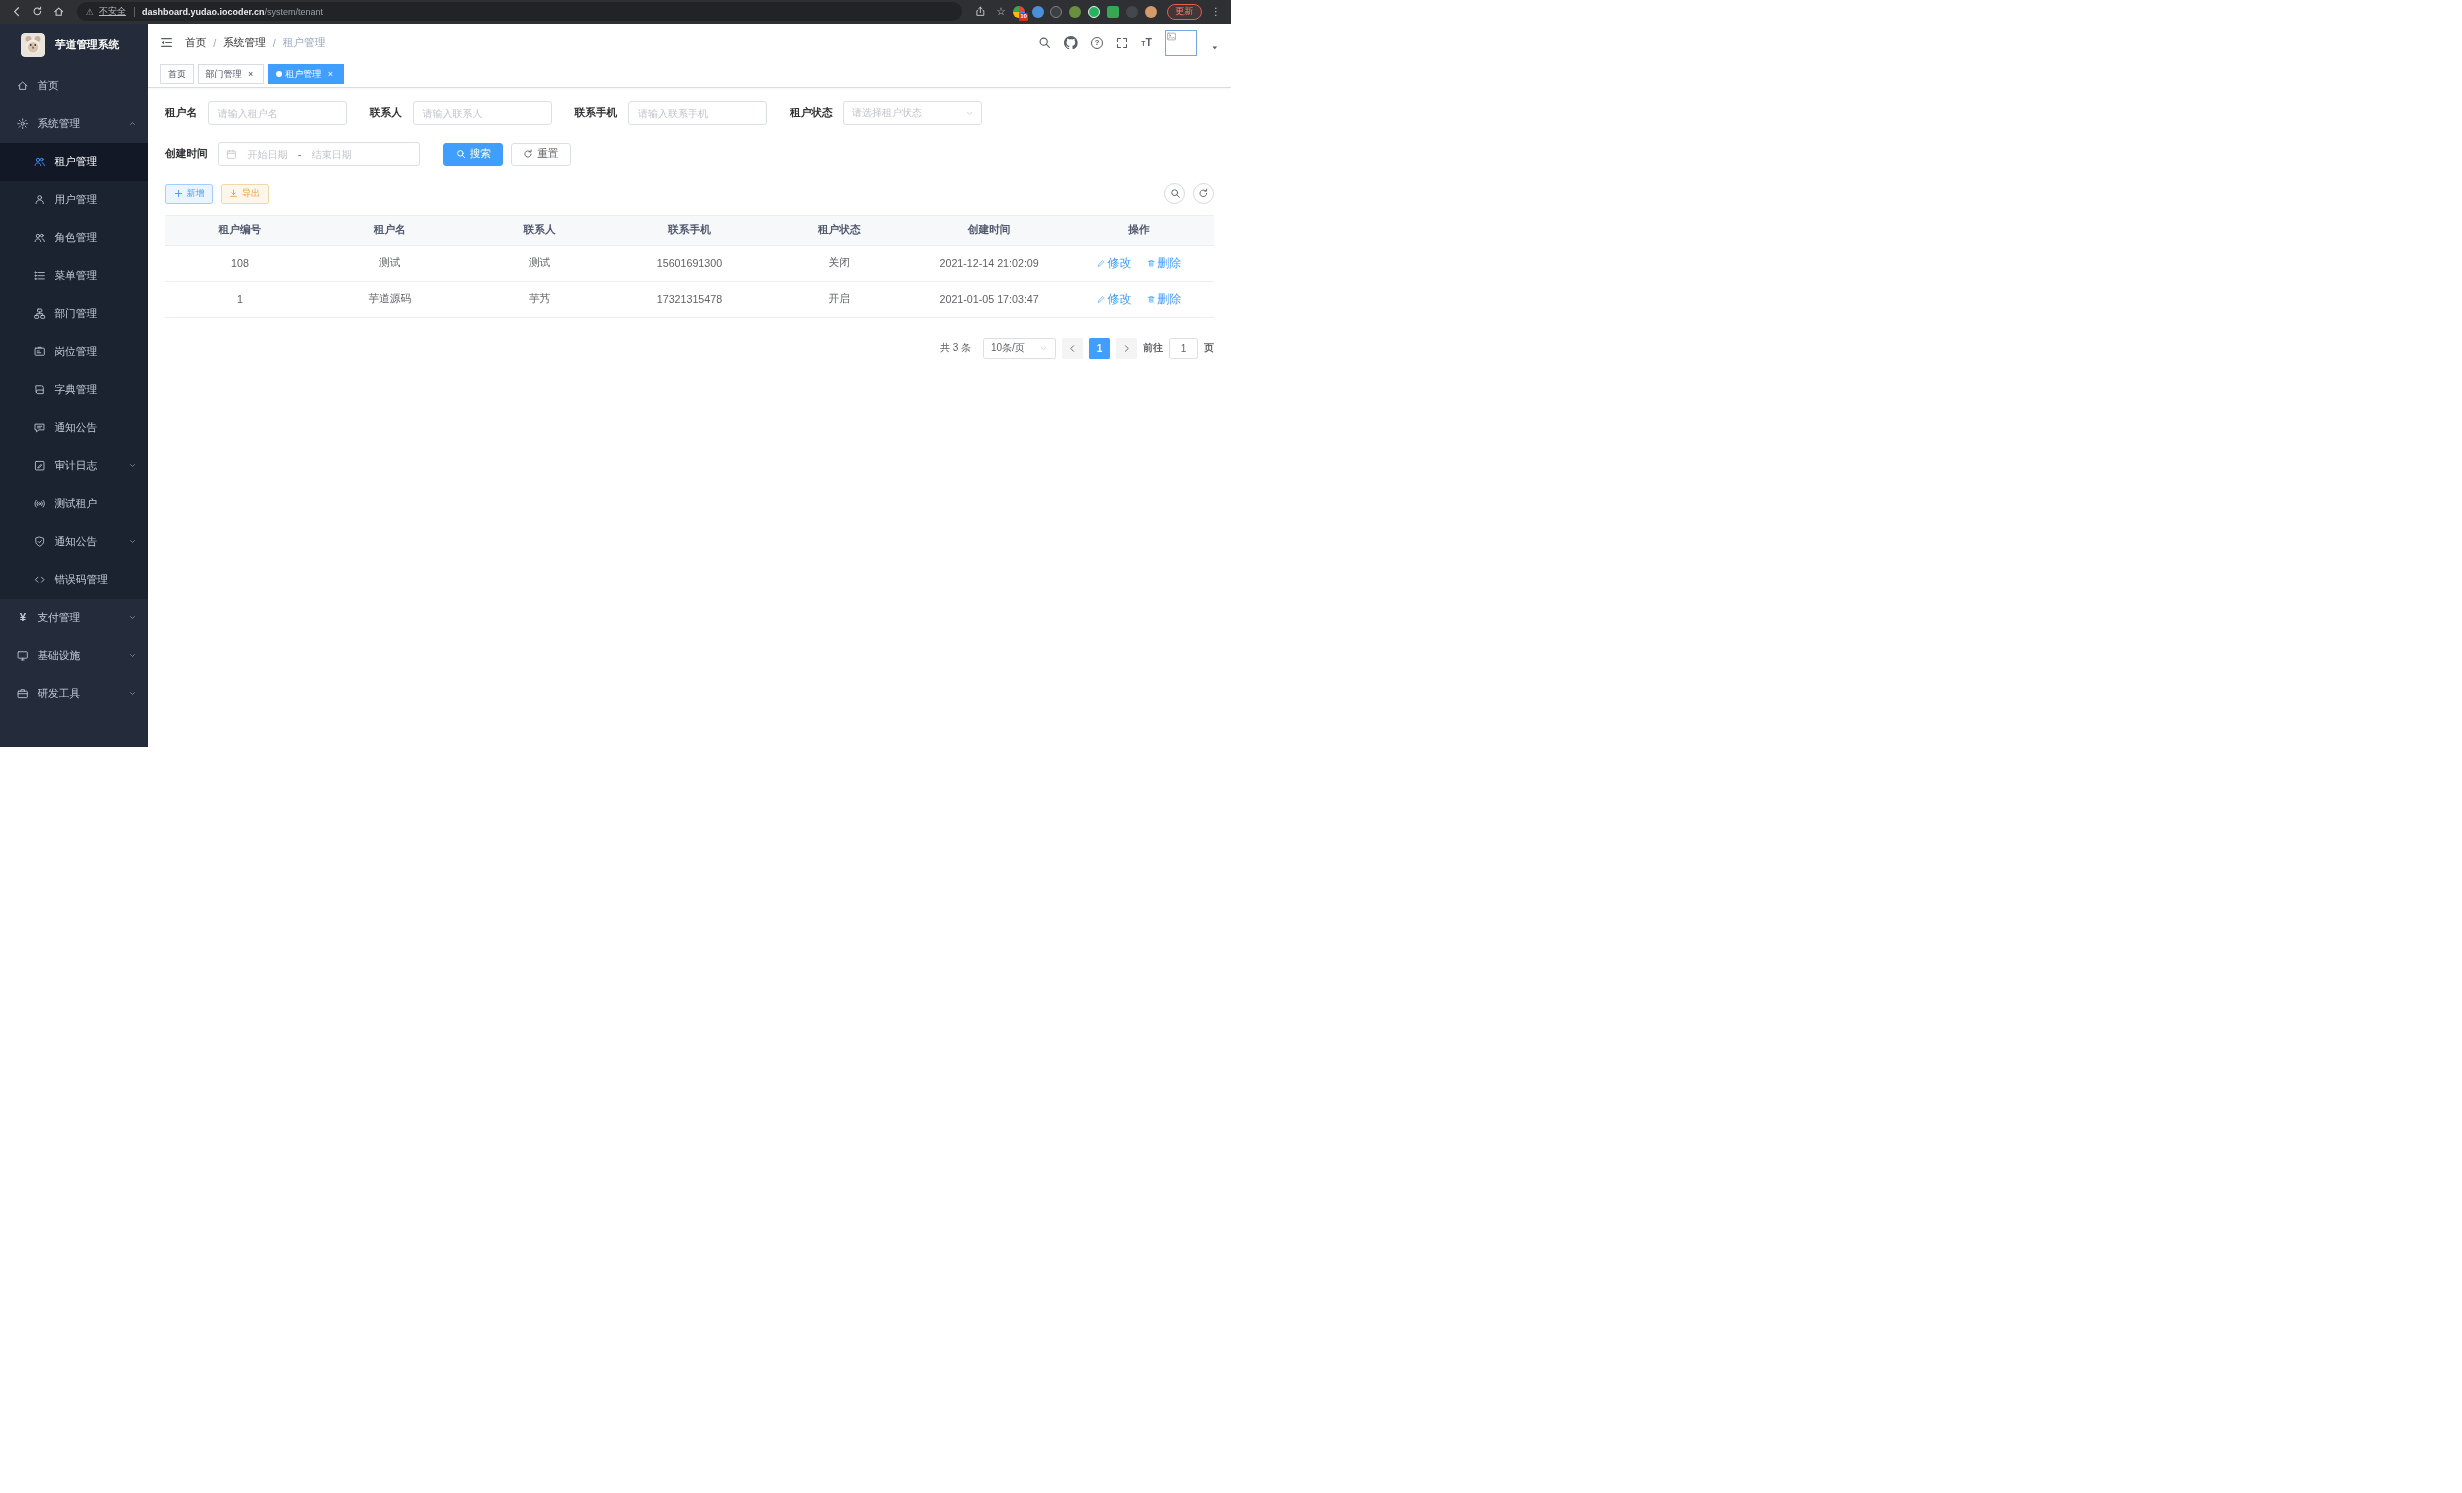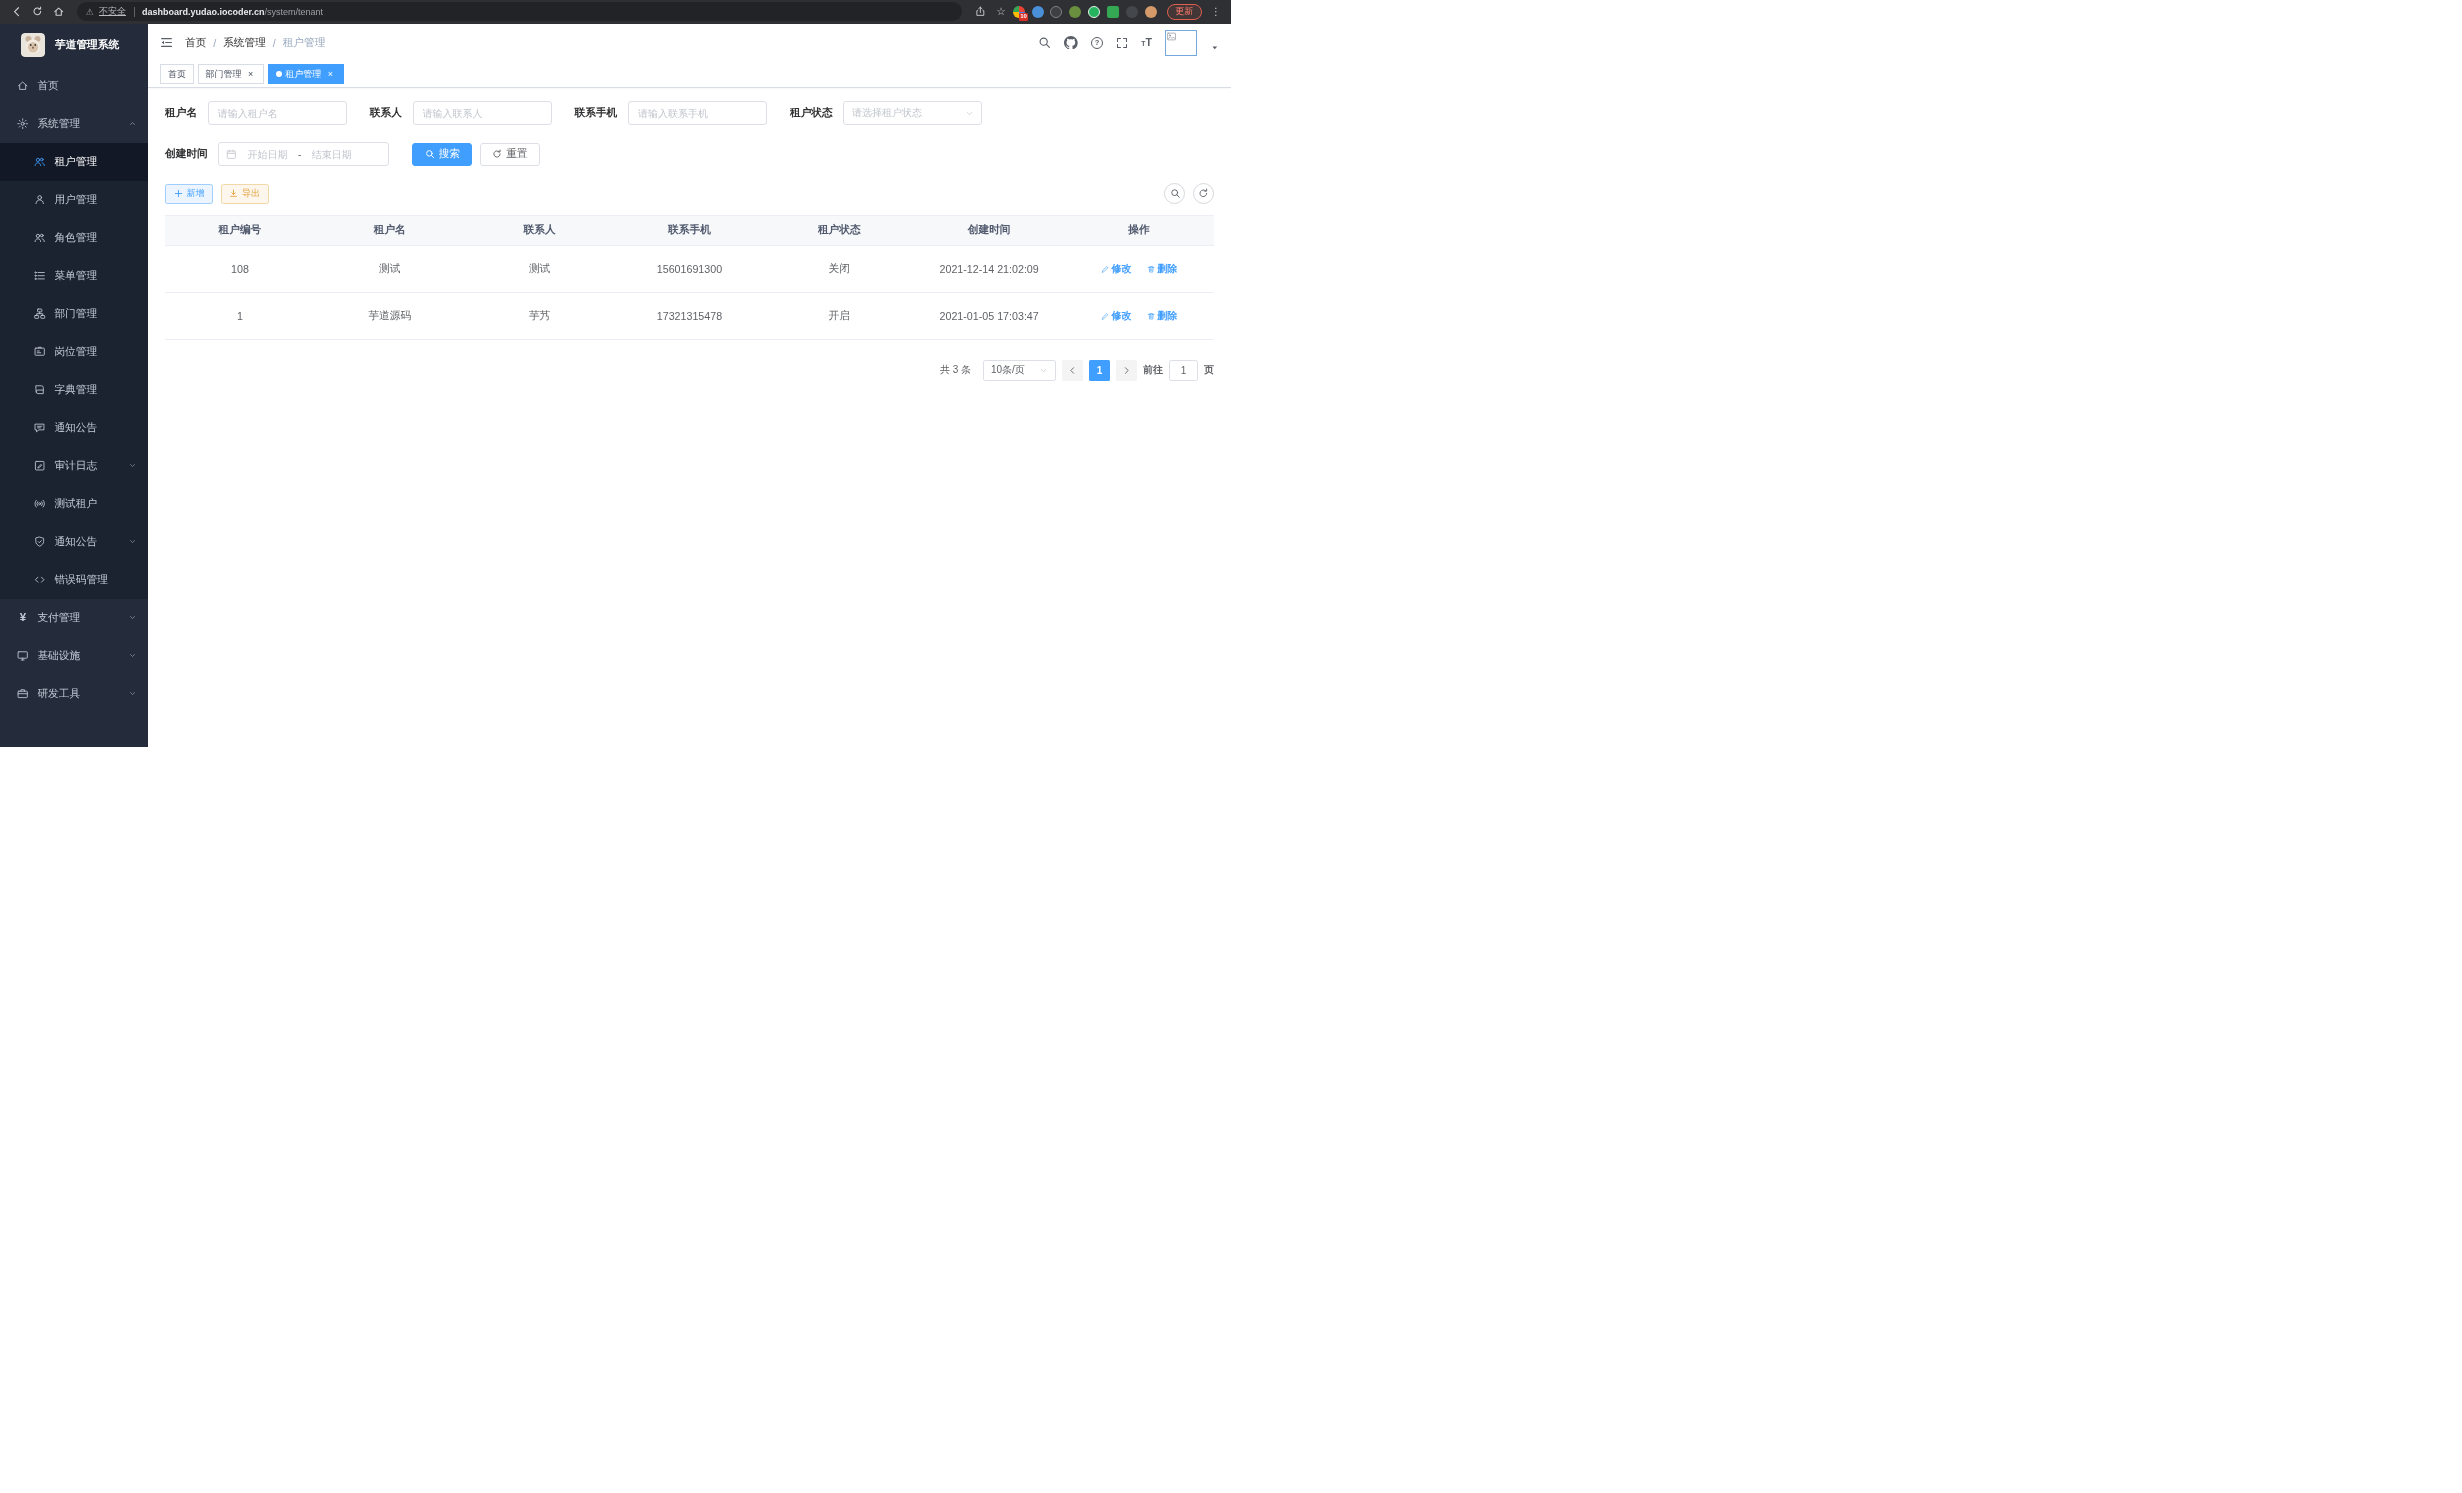--- a/index.html
+++ b/index.html
@@ -70,40 +70,40 @@
   
   .content { flex:1; padding:13.7px 17px; overflow:hidden; }
   .frow { display:flex; align-items:center; margin-bottom:17px; }
   .fitem { display:flex; align-items:center; margin-right:23px; }
   .flabel { font-size:10.7px; font-weight:bold; color:#303133; margin-right:10.7px; white-space:nowrap; }
   .finput { width:139px; height:24px; border:0.8px solid #dcdfe6; border-radius:3px; padding:0 9px; font-size:10px; color:#606266; outline:none; }
   .finput::placeholder { color:#c0c4cc; }
   .fselect { width:139px; height:24px; border:0.8px solid #dcdfe6; border-radius:3px; display:flex; align-items:center; justify-content:space-between; padding:0 7.6px; cursor:pointer; }
   .fselect .ph { font-size:10px; color:#c0c4cc; }
   .fselect .caret { color:#c0c4cc; display:flex; }
-  .daterange { width:171px; height:24px; border:0.8px solid #dcdfe6; border-radius:3px; display:flex; align-items:center; padding:0 6.9px; gap:3px; color:#c0c4cc; }
+  .daterange { width:202px; height:24px; border:0.8px solid #dcdfe6; border-radius:3px; display:flex; align-items:center; padding:0 6.9px; gap:3px; color:#c0c4cc; }
   .dinput { border:none; outline:none; width:55px; text-align:center; font-size:10px; color:#606266; background:transparent; }
   .dinput::placeholder { color:#c0c4cc; }
   .dsep { color:#606266; font-size:10px; }
 
   .btn { display:inline-flex; align-items:center; justify-content:center; gap:3.8px; border-radius:3px; cursor:pointer; font-size:10.7px; border:0.8px solid #dcdfe6; background:#fff; color:#606266; height:23px; padding:0 11.4px; white-space:nowrap; }
   .btn.primary { background:#409eff; border-color:#409eff; color:#fff; }
   .btn.sm { height:20px; font-size:9px; padding:0 7.6px; border-radius:2.3px; }
   .btn.plain-primary { background:#ecf5ff; border-color:#a0cfff; color:#409eff; }
   .btn.plain-warning { background:#fdf6ec; border-color:#f0d8a8; color:#e6a23c; }
   .ml10 { margin-left:7.6px; }
 
   .toolbar { display:flex; align-items:center; gap:7.6px; margin-bottom:10.7px; }
   .tool-right { margin-left:auto; display:flex; gap:7.6px; }
   .circle-btn { width:21px; height:21px; border-radius:50%; border:0.8px solid #d5d8dd; background:#fff; color:#5a5e66; display:flex; align-items:center; justify-content:center; cursor:pointer; }
 
   table.grid { width:100%; border-collapse:collapse; table-layout:fixed; font-size:10.7px; }
   .grid th { height:30px; background:#f7f8fa; color:#515a6e; font-weight:bold; border-bottom:0.8px solid #ebeef5; border-top:0.8px solid #ebeef5; text-align:center; }
   .grid td { height:36px; color:#606266; border-bottom:0.8px solid #ebeef5; text-align:center; }
-  .op { color:#409eff; font-size:10px; display:inline-flex; align-items:center; gap:2.3px; cursor:pointer; margin:16px 6px; text-decoration:none;font-weight:bold; }
+  .op { color:#409eff; font-size:12px; display:inline-flex; align-items:center; gap:2.3px; cursor:pointer; margin:0 6px; text-decoration:none; }
 
   .pager { display:flex; align-items:center; justify-content:flex-end; margin-top:20px; font-size:10px; color:#606266; }
   .pager > * { margin-left:6px; }
   .total { margin-right:6px; }
   .psize { width:73px; height:21px; border:0.8px solid #dcdfe6; border-radius:2.3px; display:flex; align-items:center; justify-content:space-between; padding:0 6.9px; color:#606266; cursor:pointer; background:#fff; }
   .psize .caret { color:#c0c4cc; display:flex; }
   .pbtn { min-width:21px; height:21px; border:none; background:#f4f4f5; border-radius:1.5px; color:#606266; display:flex; align-items:center; justify-content:center; cursor:pointer; }
   .pbtn.active { background:#409eff; color:#fff; font-weight:bold; font-size:10px; }
   .goto { width:29px; height:21px; border:0.8px solid #dcdfe6; border-radius:2.3px; text-align:center; font-size:10px; color:#606266; outline:none; }
   .goto-label { white-space:nowrap;font-weight:bold; }

